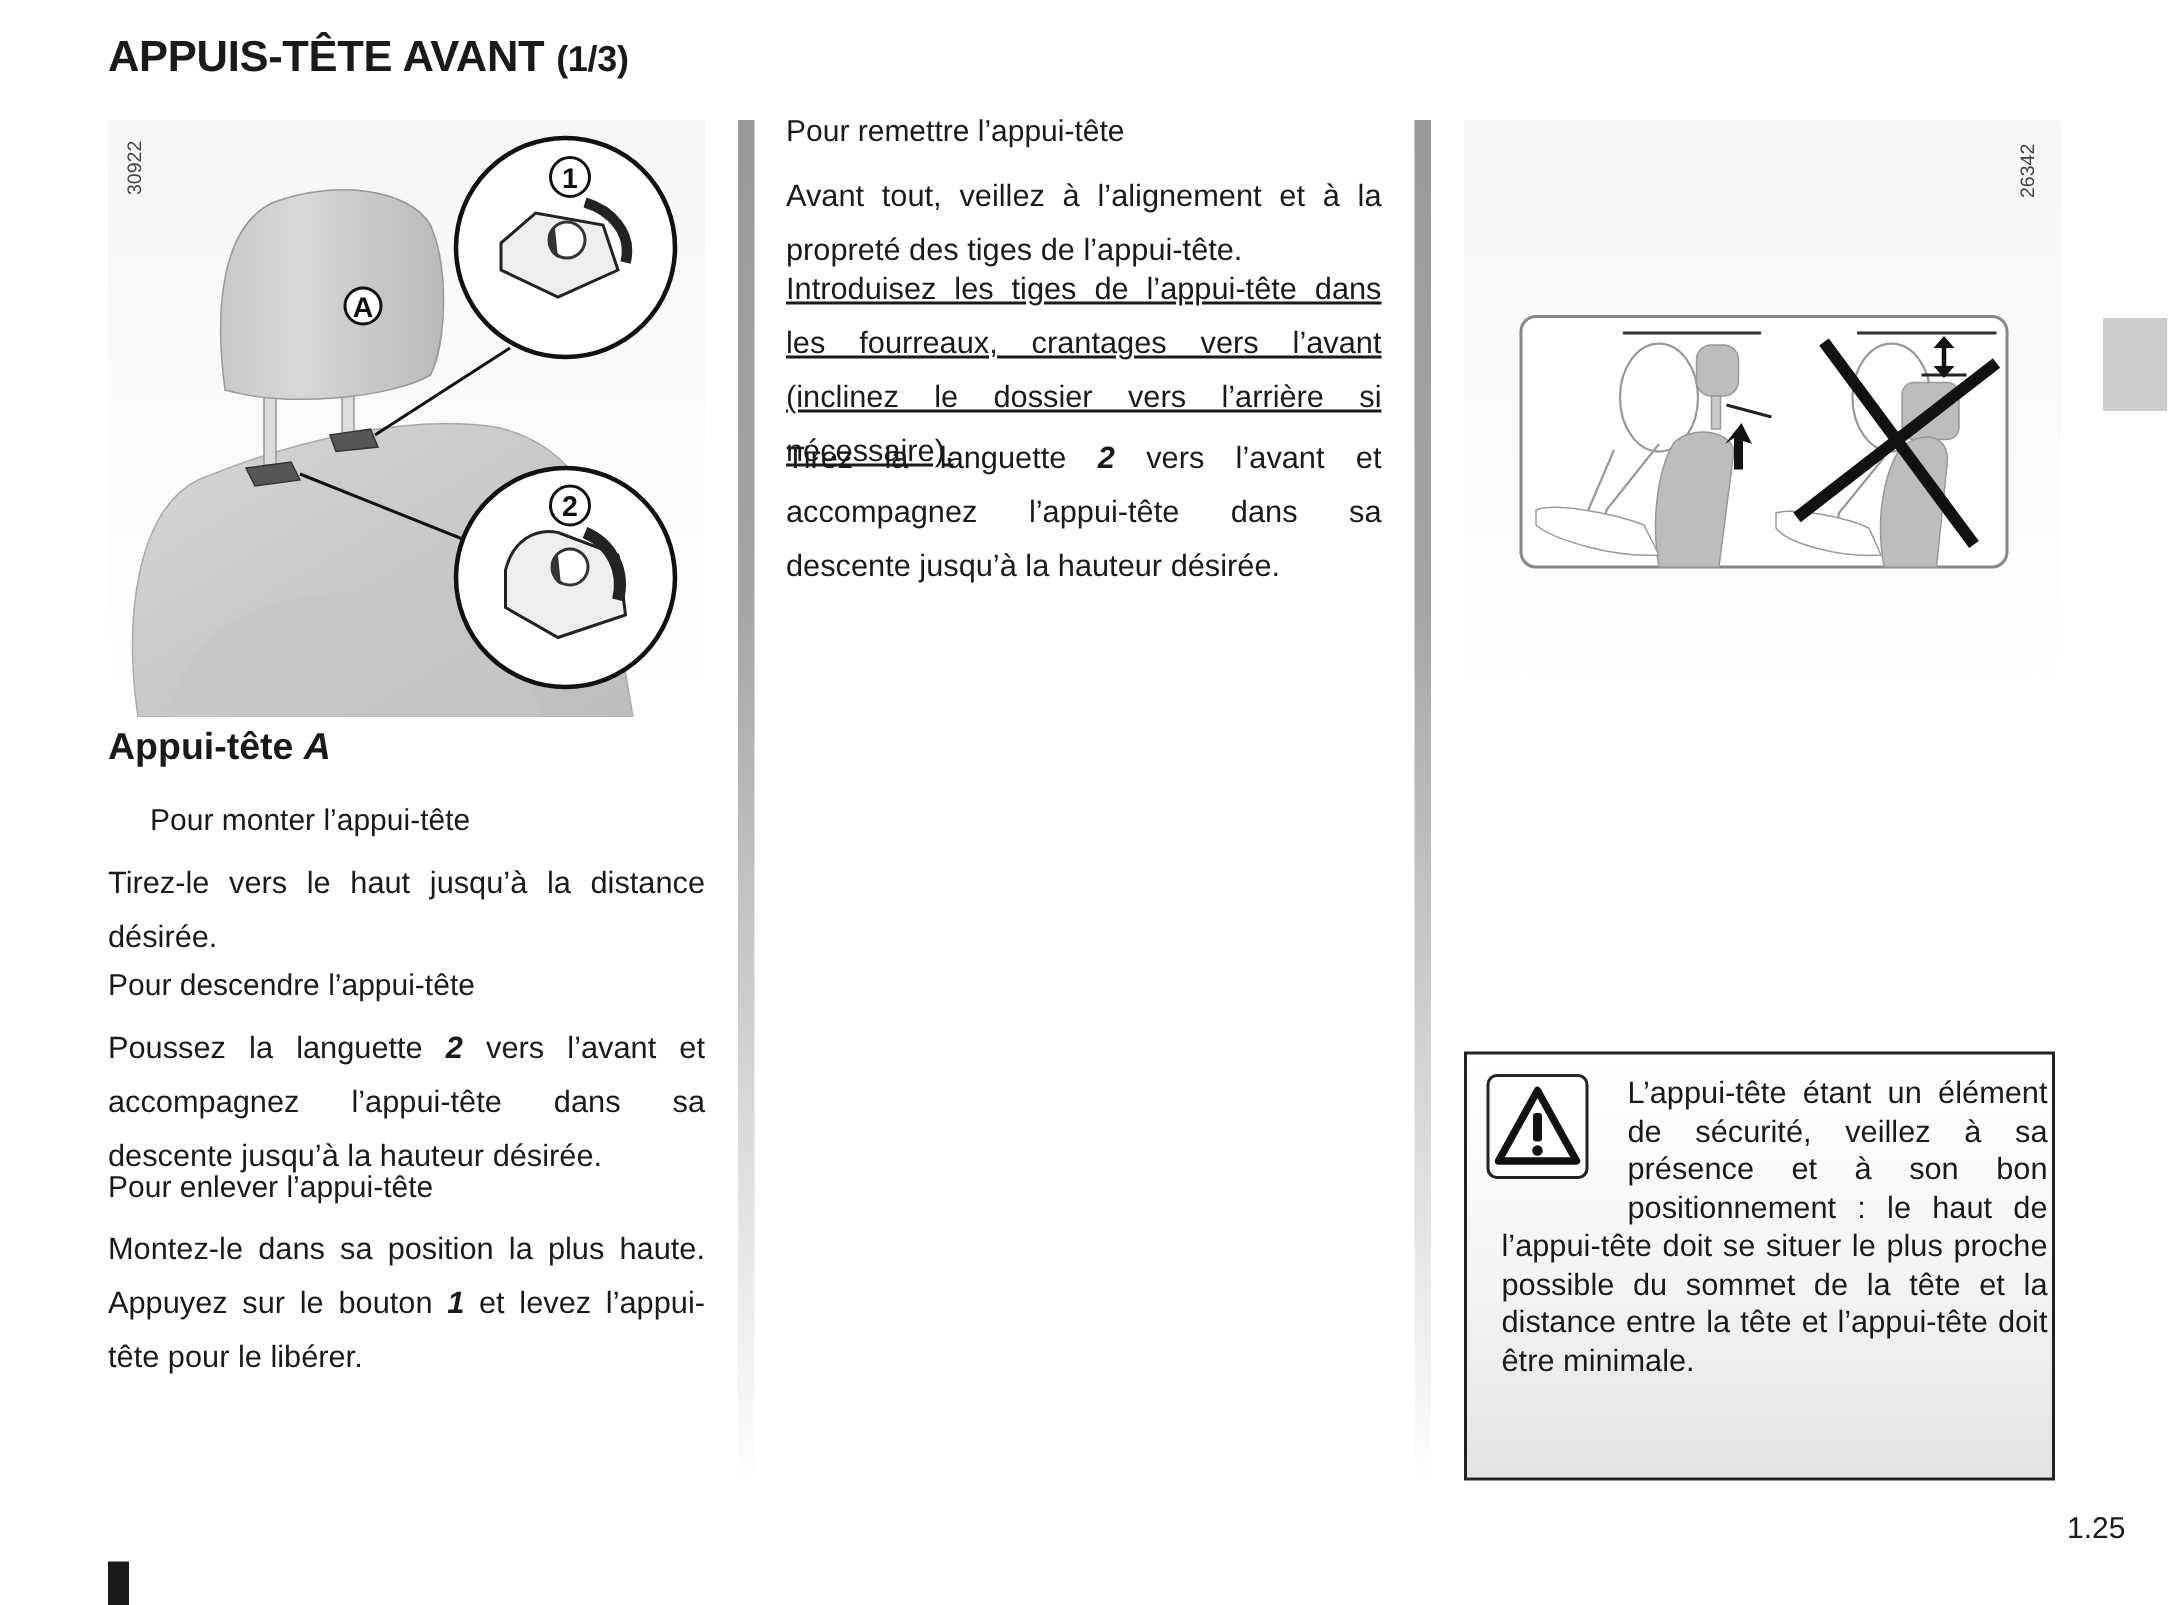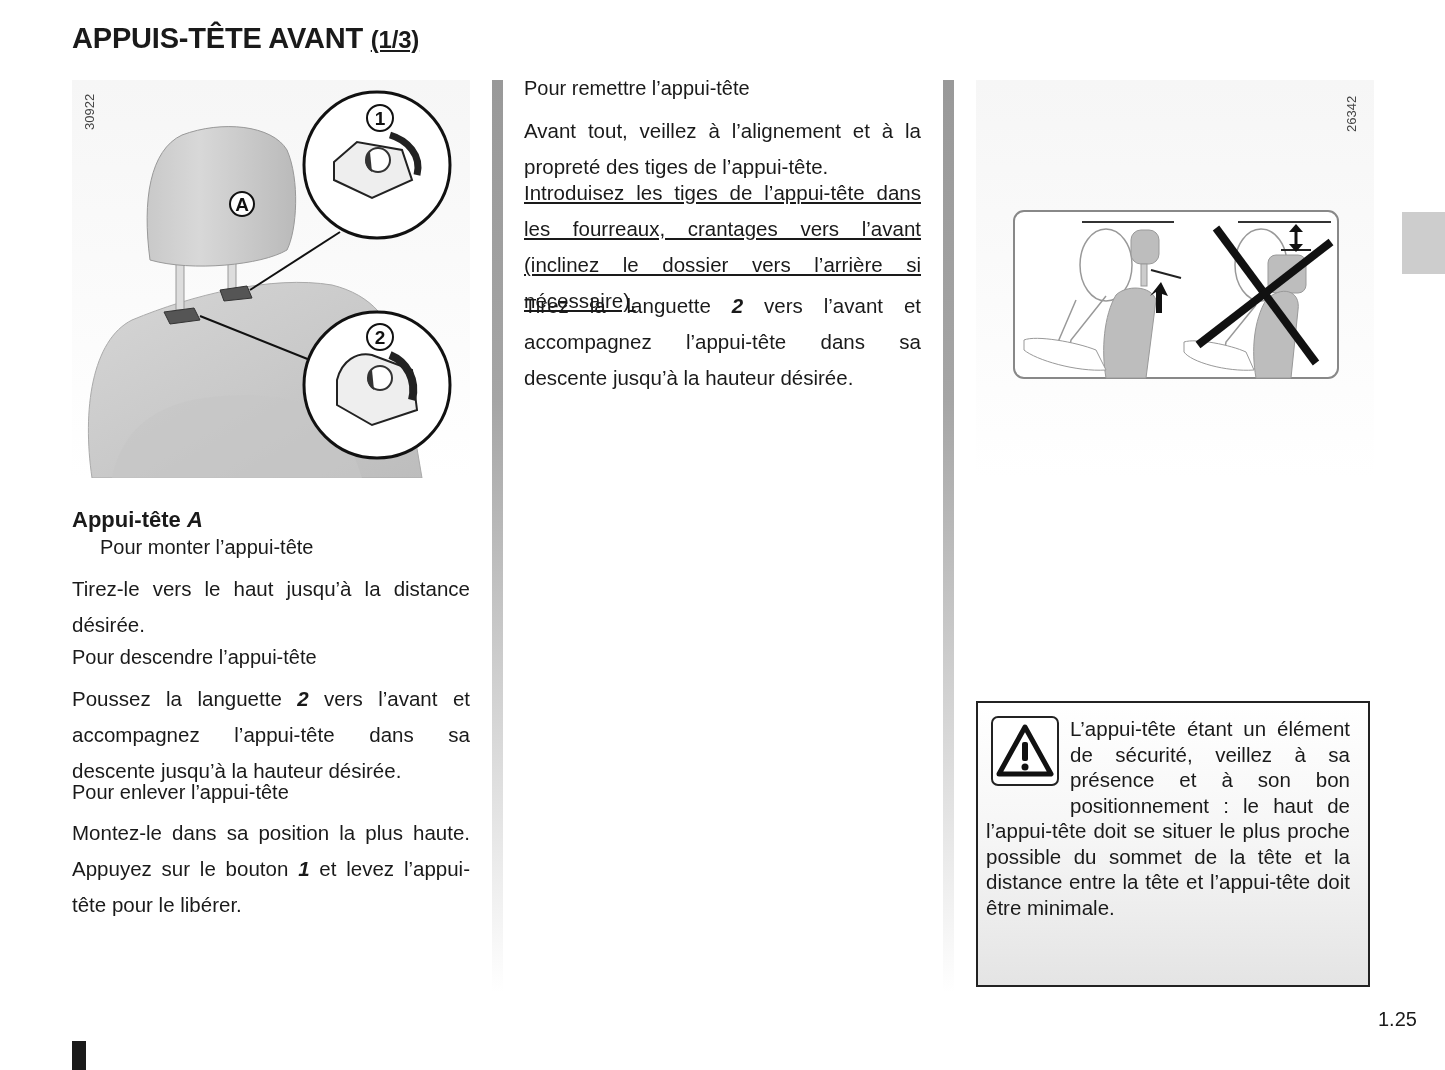--- a/index.html
+++ b/index.html
@@ -1,22 +1,22 @@
 <!DOCTYPE html>
 <html><head>
 <meta charset="utf-8">
 <style>
   html, body { margin:0; padding:0; background:#ffffff; }
   body { width:1445px; height:1070px; position:relative; overflow:hidden;
          font-family:"Liberation Sans", sans-serif; color:#1a1a1a; }
   .abs { position:absolute; }
   .page-title { left:72px; top:22px; font-size:29px; font-weight:bold; letter-spacing:-0.2px; white-space:nowrap; }
-  .page-title .suffix { font-size:24px;text-decoration:underline; }
+  .page-title .suffix { font-size:24px; }
   .fig-id { font-size:13px; color:#444; transform-origin:left top; transform:rotate(-90deg); white-space:nowrap; }
-  .h2 { font-size:22px; font-weight:bold;margin-top:23px; }
+  .h2 { font-size:25px; font-weight:bold; }
   .h2 i { font-style:italic; }
   .h3 { font-size:20px; font-weight:normal; white-space:nowrap; }
   .p { font-size:20.5px; line-height:36px; text-align:justify; text-align-last:left; }
   .p b { font-weight:bold; font-style:italic; }
   .divider { width:11px; background:linear-gradient(to bottom,#999 0%,#a5a5a5 35%,#dcdcdc 75%,#ffffff 100%); }
   .fig-panel { background:linear-gradient(to bottom,#f6f6f6,#ffffff); }
   .warn-box { left:976px; top:701px; width:394px; height:286px; border:2.5px solid #222;
               background:linear-gradient(to bottom,#ffffff 0%,#f5f5f5 50%,#e4e4e4 100%); box-sizing:border-box; }
   .warn-icon { left:13px; top:13px; width:68px; height:70px; border:2.5px solid #222; border-radius:7px; box-sizing:border-box; background:#fff; }
   .warn-text { font-size:20.5px; line-height:25.5px; text-align:justify; }
@@ -142,20 +142,20 @@
 <div class="abs tab-marker"></div>
 
 <div class="abs warn-box">
   <div class="abs warn-icon">
     <svg width="64" height="66" viewBox="0 0 64 66">
       <path d="M32 9 L 58 56 L 6 56 Z" fill="#fff" stroke="#111" stroke-width="5" stroke-linejoin="round"></path>
       <rect x="29" y="24" width="6" height="19" rx="2" fill="#111"></rect>
       <circle cx="32" cy="49" r="3.5" fill="#111"></circle>
     </svg>
   </div>
-  <div class="abs warn-text" style="left:8px;top:13px;width:364px;">
+  <div class="abs warn-text" style="left:23px;top:13px;width:364px;">
     <span style="float:left;width:84px;height:100px;"></span>
     <span>L’appui-tête étant un élément de sécurité, veillez à sa présence et à son bon positionnement : le haut de l’appui-tête doit se situer le plus proche possible du sommet de la tête et la distance entre la tête et l’appui-tête doit être minimale.</span>
   </div>
 </div>
 
 <div class="abs page-num">1.25</div>
 <div class="abs corner-bar"></div>
 
 </body></html>

